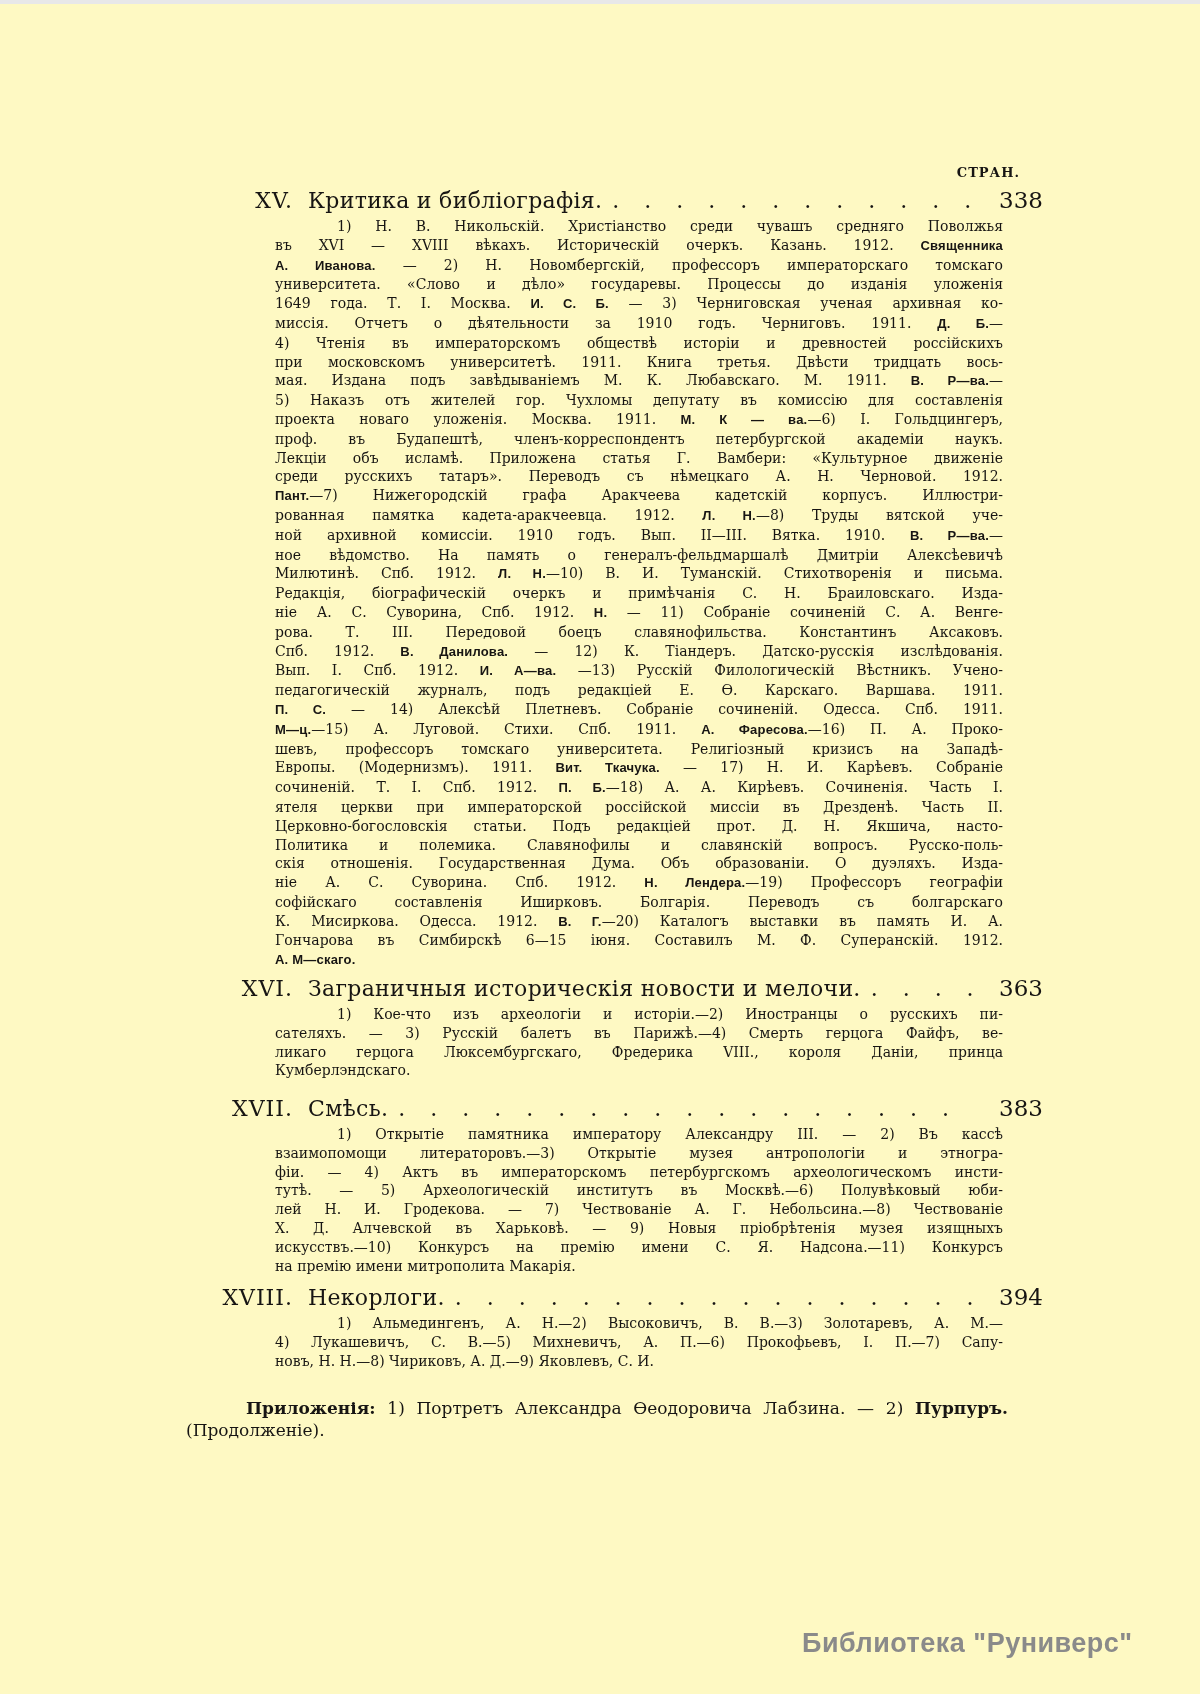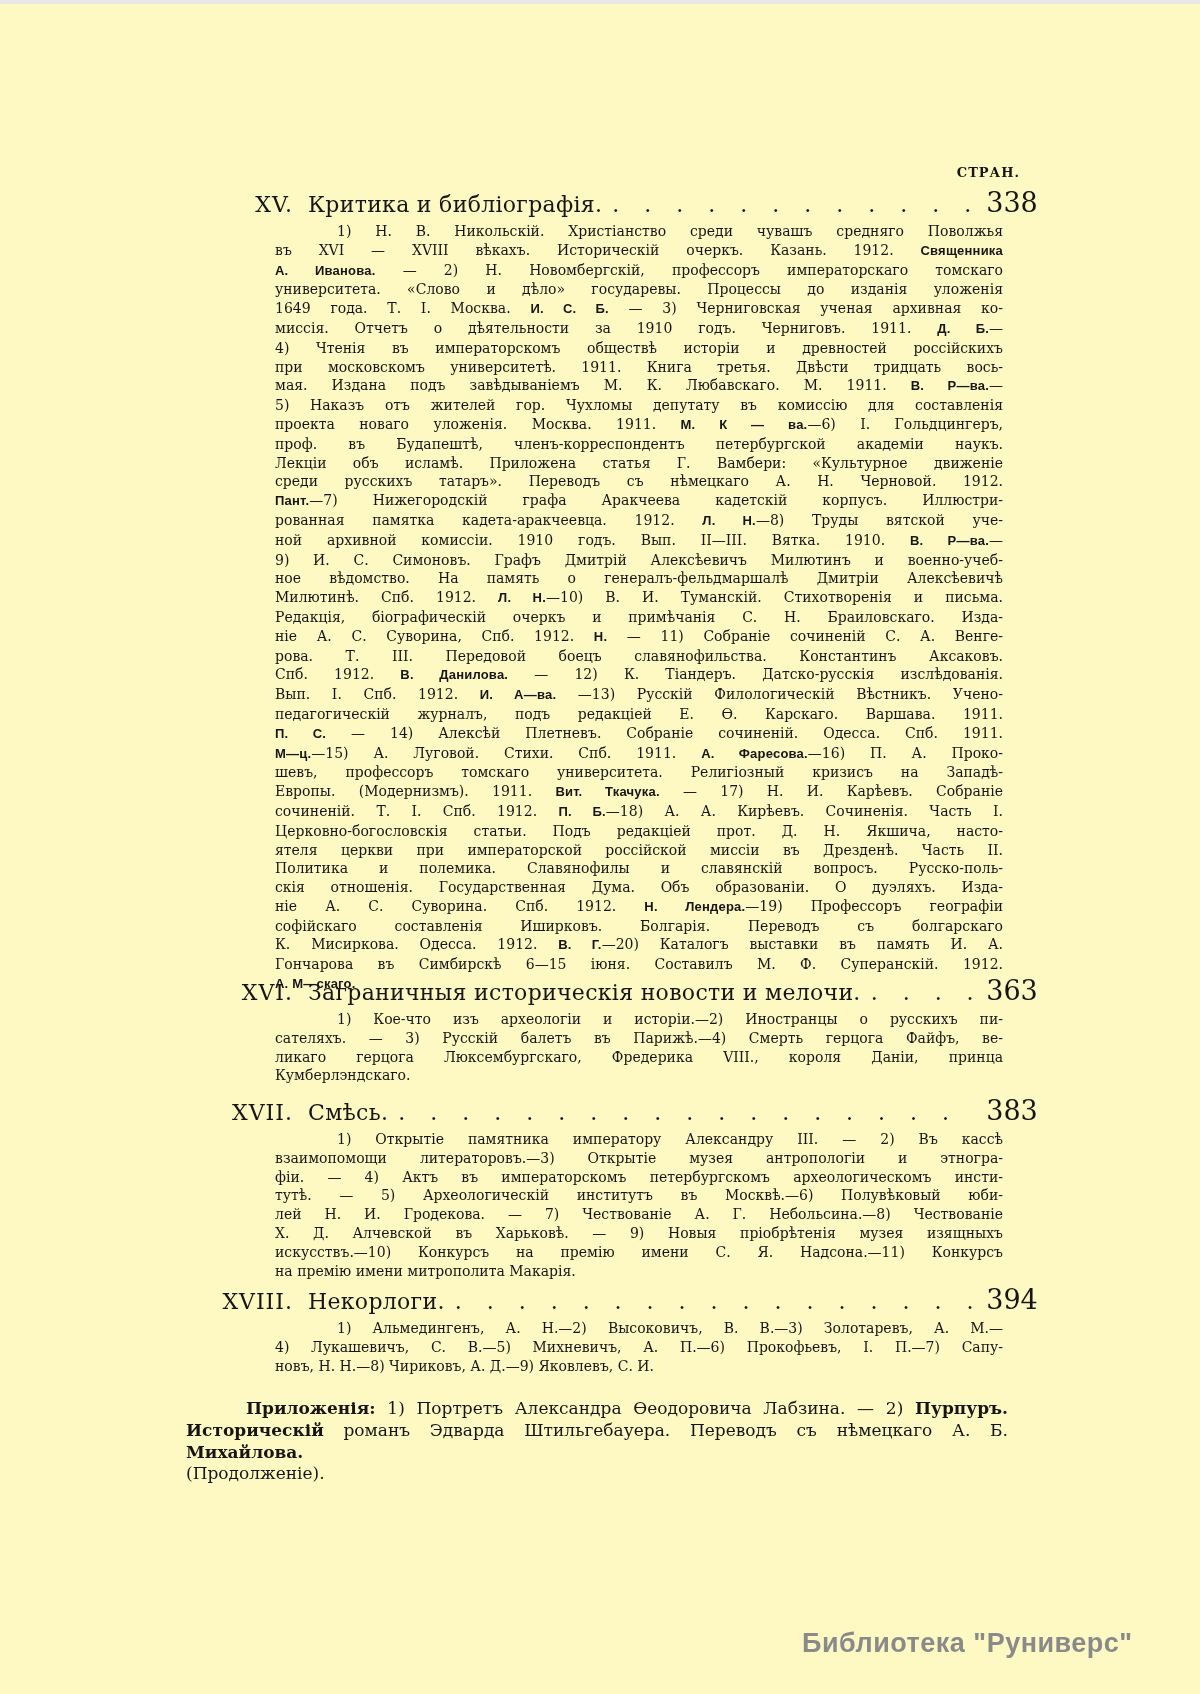--- a/index.html
+++ b/index.html
@@ -17,21 +17,21 @@
     display:flex;align-items:baseline;
     margin-left:150px;width:872px;font-size:22px;white-space:nowrap;
   }
   .sec-num{flex:none;width:122px;text-align:right;letter-spacing:1px;}
   .sec-title{flex:none;margin-left:15px;letter-spacing:0.3px;}
   .leader{flex:1 1 auto;overflow:hidden;white-space:nowrap;margin:0 6px 0 10px;}
   .leader::after{
     content:". . . . . . . . . . . . . . . . . . . . . . . . . . . . . . . . . . . . . . . .";
     letter-spacing:9px;font-size:22px;
   }
-  .sec-page{flex:none;width:62px;text-align:center;font-size:27px;}
+  .sec-page{flex:none;width:62px;text-align:right;font-size:23px;}
   .ann{margin-left:254px;margin-top:4px;width:728px;}
   .ann-line{
     text-align:justify;text-align-last:justify;
     font-size:14px;line-height:18.8px;white-space:normal;
   }
   .ann-line.first{text-indent:62px;}
   .ann-line.fin{text-align-last:left;}
   b.g{
     font-family:"Liberation Sans",sans-serif;font-weight:bold;
     font-size:0.93em;letter-spacing:0.2px;
@@ -72,36 +72,35 @@
           <div class="ann-line">при московскомъ университетѣ. 1911. Книга третья. Двѣсти тридцать вось-</div>
           <div class="ann-line">мая. Издана подъ завѣдываніемъ М. К. Любавскаго. М. 1911. <b class="g">В. Р—ва.</b>—</div>
           <div class="ann-line">5) Наказъ отъ жителей гор. Чухломы депутату въ комиссію для составленія</div>
           <div class="ann-line">проекта новаго уложенія. Москва. 1911. <b class="g">М. К — ва.</b>—6) I. Гольдцингеръ,</div>
           <div class="ann-line">проф. въ Будапештѣ, членъ-корреспондентъ петербургской академіи наукъ.</div>
           <div class="ann-line">Лекціи объ исламѣ. Приложена статья Г. Вамбери: «Культурное движеніе</div>
           <div class="ann-line">среди русскихъ татаръ». Переводъ съ нѣмецкаго А. Н. Черновой. 1912.</div>
           <div class="ann-line"><b class="g">Пант.</b>—7) Нижегородскій графа Аракчеева кадетскій корпусъ. Иллюстри-</div>
           <div class="ann-line">рованная памятка кадета-аракчеевца. 1912. <b class="g">Л. Н.</b>—8) Труды вятской уче-</div>
           <div class="ann-line">ной архивной комиссіи. 1910 годъ. Вып. II—III. Вятка. 1910. <b class="g">В. Р—ва.</b>—</div>
-          <div class="ann-line">9) И. С. Симоновъ. Графъ Дмитрій Алексѣевичъ Милютинъ и военно-учеб-</div>
           <div class="ann-line">ное вѣдомство. На память о генералъ-фельдмаршалѣ Дмитріи Алексѣевичѣ</div>
           <div class="ann-line">Милютинѣ. Спб. 1912. <b class="g">Л. Н.</b>—10) В. И. Туманскій. Стихотворенія и письма.</div>
           <div class="ann-line">Редакція, біографическій очеркъ и примѣчанія С. Н. Браиловскаго. Изда-</div>
           <div class="ann-line">ніе А. С. Суворина, Спб. 1912. <b class="g">Н.</b> — 11) Собраніе сочиненій С. А. Венге-</div>
           <div class="ann-line">рова. Т. III. Передовой боецъ славянофильства. Константинъ Аксаковъ.</div>
           <div class="ann-line">Спб. 1912. <b class="g">В. Данилова.</b> — 12) К. Тіандеръ. Датско-русскія изслѣдованія.</div>
           <div class="ann-line">Вып. I. Спб. 1912. <b class="g">И. А—ва.</b> —13) Русскій Филологическій Вѣстникъ. Учено-</div>
           <div class="ann-line">педагогическій журналъ,  подъ редакціей Е. Ѳ. Карскаго. Варшава. 1911.</div>
           <div class="ann-line"><b class="g">П. С.</b> — 14) Алексѣй Плетневъ. Собраніе сочиненій. Одесса. Спб. 1911.</div>
           <div class="ann-line"><b class="g">М—ц.</b>—15) А. Луговой. Стихи. Спб. 1911. <b class="g">А. Фаресова.</b>—16) П. А. Проко-</div>
           <div class="ann-line">шевъ, профессоръ томскаго университета. Религіозный кризисъ на Западѣ-</div>
           <div class="ann-line">Европы. (Модернизмъ). 1911. <b class="g">Вит. Ткачука.</b> — 17) Н. И. Карѣевъ. Собраніе</div>
           <div class="ann-line">сочиненій. Т. I. Спб. 1912. <b class="g">П. Б.</b>—18) А. А. Кирѣевъ. Сочиненія. Часть I.</div>
+          <div class="ann-line">ятеля церкви при императорской россійской миссіи въ Дрезденѣ. Часть II.</div>
           <div class="ann-line">Церковно-богословскія статьи. Подъ редакціей прот. Д. Н. Якшича, насто-</div>
-          <div class="ann-line">ятеля церкви при императорской россійской миссіи въ Дрезденѣ. Часть II.</div>
           <div class="ann-line">Политика и полемика. Славянофилы и славянскій вопросъ. Русско-поль-</div>
           <div class="ann-line">скія отношенія. Государственная Дума. Объ образованіи. О дуэляхъ. Изда-</div>
           <div class="ann-line">ніе А. С. Суворина. Спб. 1912. <b class="g">Н. Лендера.</b>—19) Профессоръ географіи</div>
           <div class="ann-line">софійскаго составленія Иширковъ. Болгарія. Переводъ съ болгарскаго</div>
           <div class="ann-line">К. Мисиркова. Одесса. 1912. <b class="g">В. Г.</b>—20) Каталогъ выставки въ память И. А.</div>
           <div class="ann-line">Гончарова въ Симбирскѣ 6—15 іюня. Составилъ М. Ф. Суперанскій. 1912.</div>
           <div class="ann-line fin"><b class="g">А. М—скаго.</b></div>
         </div>
   </div>
 
@@ -149,18 +148,17 @@
     <div class="ann">
           <div class="ann-line first">1) Альмедингенъ, А. Н.—2) Высоковичъ, В. В.—3) Золотаревъ, А. М.—</div>
           <div class="ann-line">4) Лукашевичъ, С. В.—5) Михневичъ, А. П.—6) Прокофьевъ, I. П.—7) Сапу-</div>
           <div class="ann-line fin">новъ, Н. Н.—8) Чириковъ, А. Д.—9) Яковлевъ, С. И.</div>
         </div>
   </div>
 </div>
 
   <div id="appendix" class="appendix">
       <div class="ann-line first"><strong>Приложенія:</strong> 1) Портретъ Александра Ѳеодоровича Лабзина. — 2) <strong>Пурпуръ.</strong></div>
-      <div class="ann-line"><strong>Историческій</strong> романъ Эдварда Штильгебауера. Переводъ съ нѣмецкаго А. Б. <strong>Михайлова.</strong></div>
       <div class="ann-line fin">(Продолженіе).</div>
     </div>
 
   <div class="watermark">Библиотека "Руниверс"</div>
 </div>
 
 </body></html>

